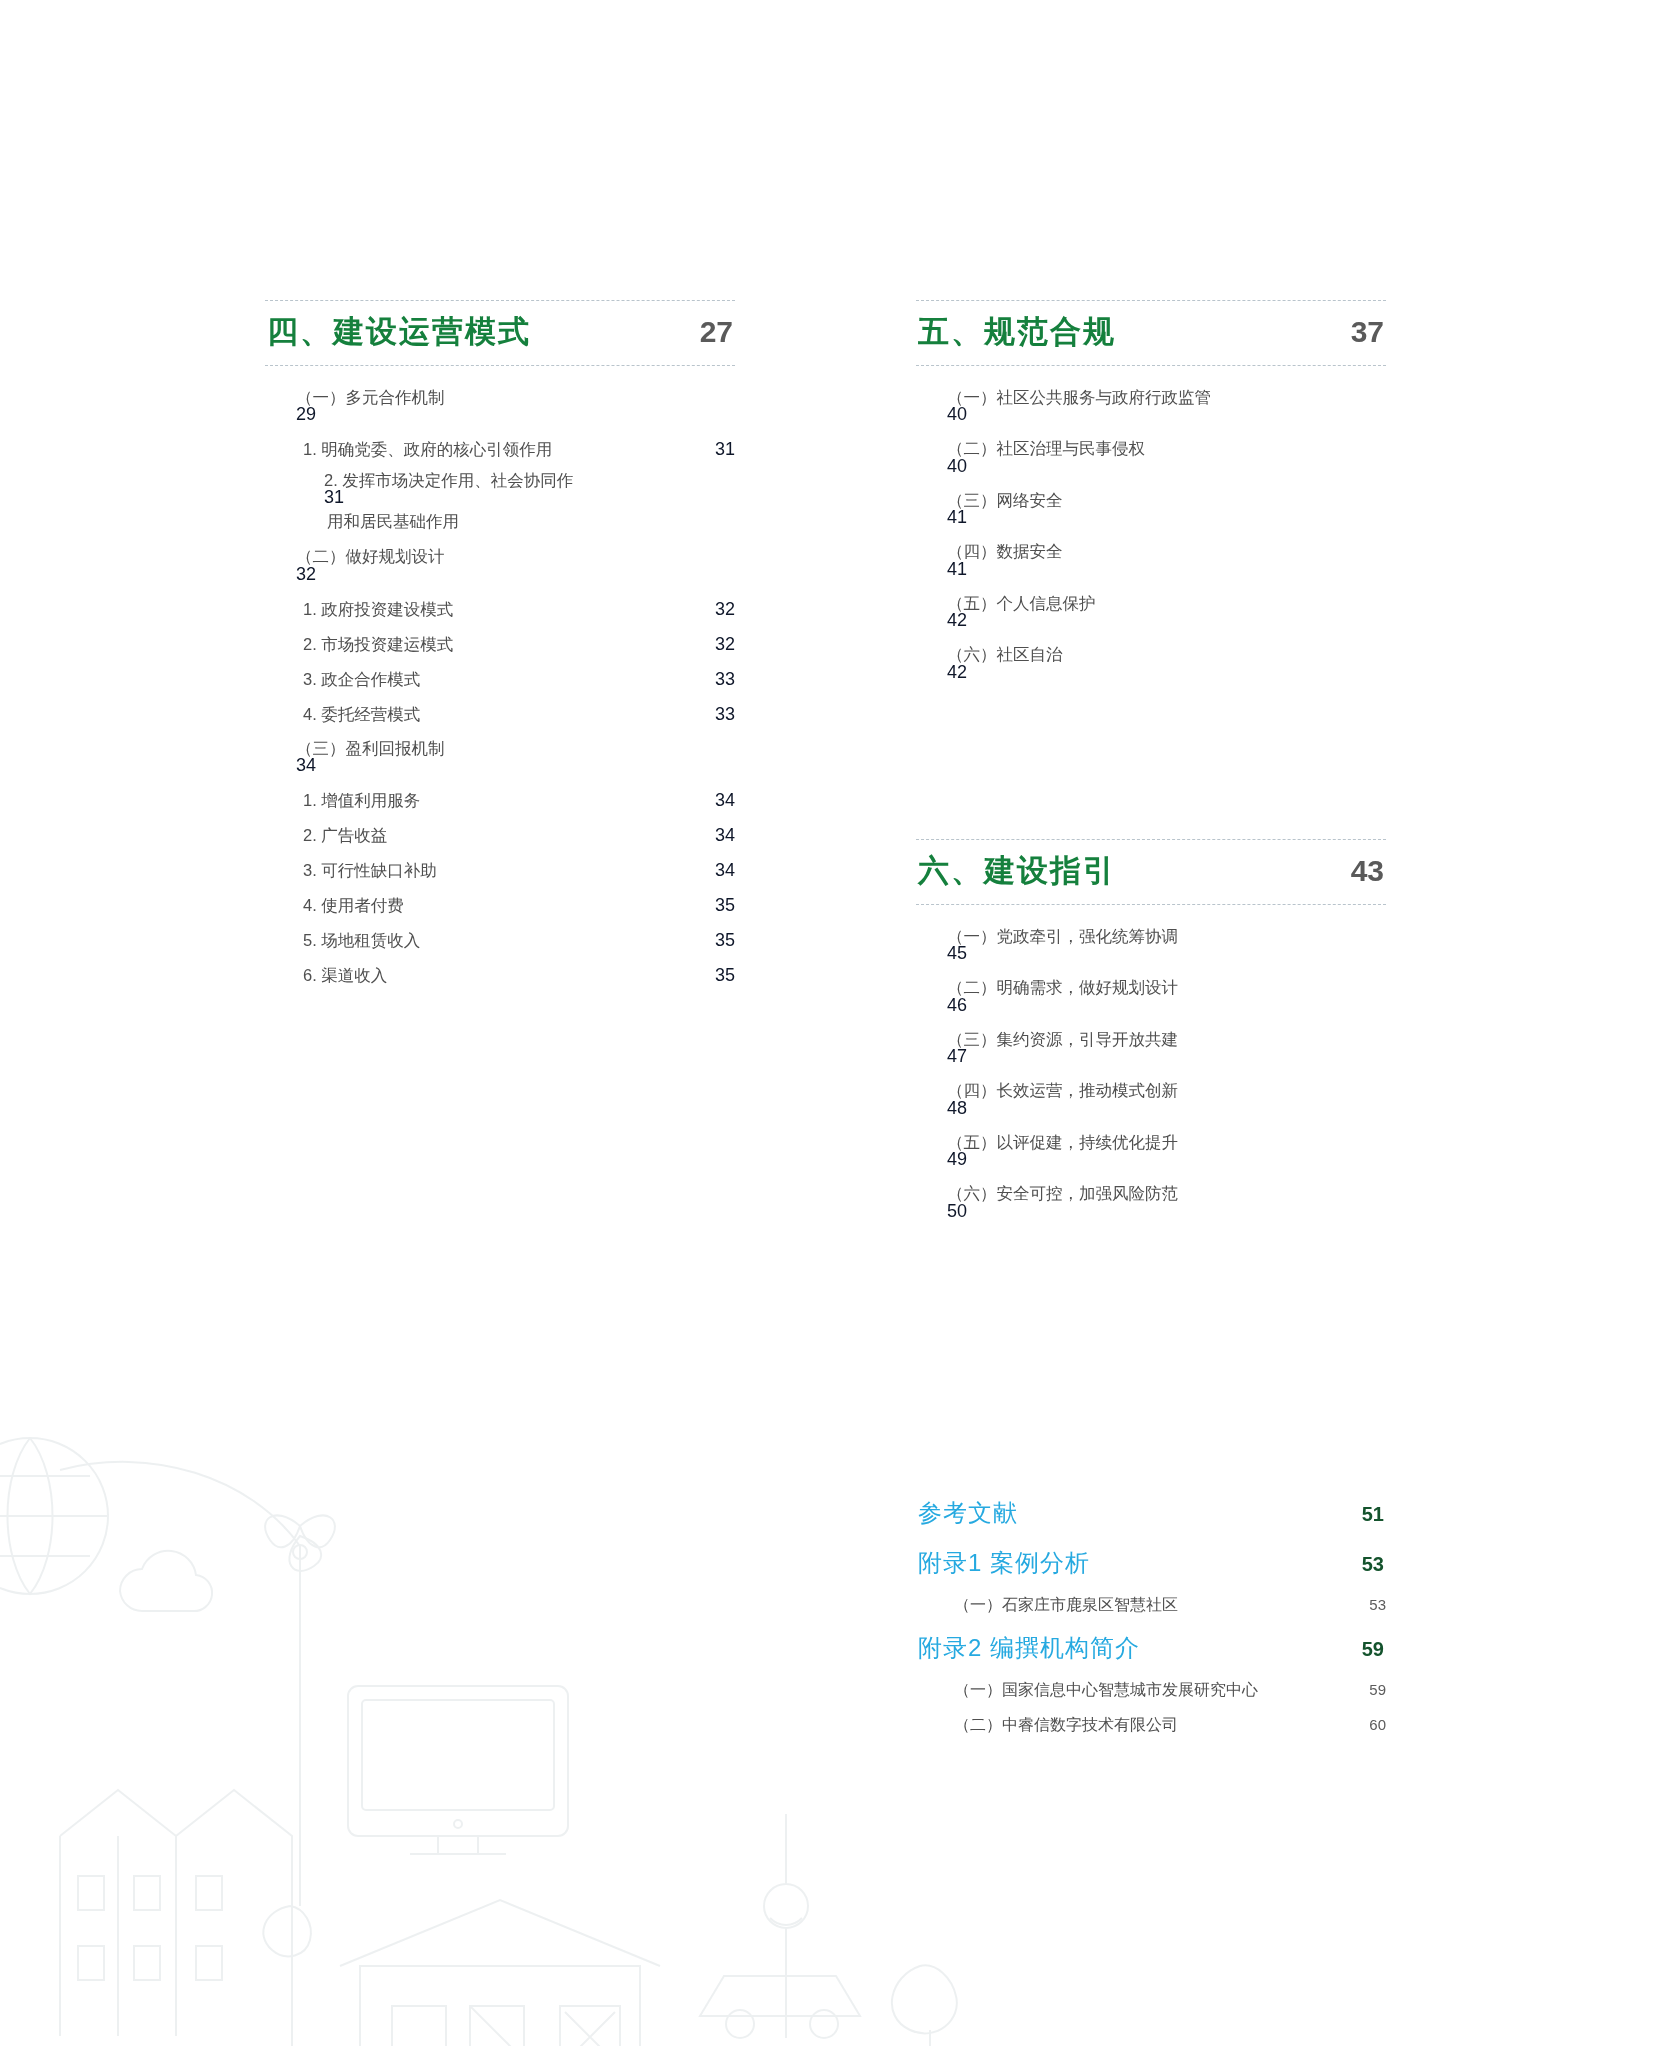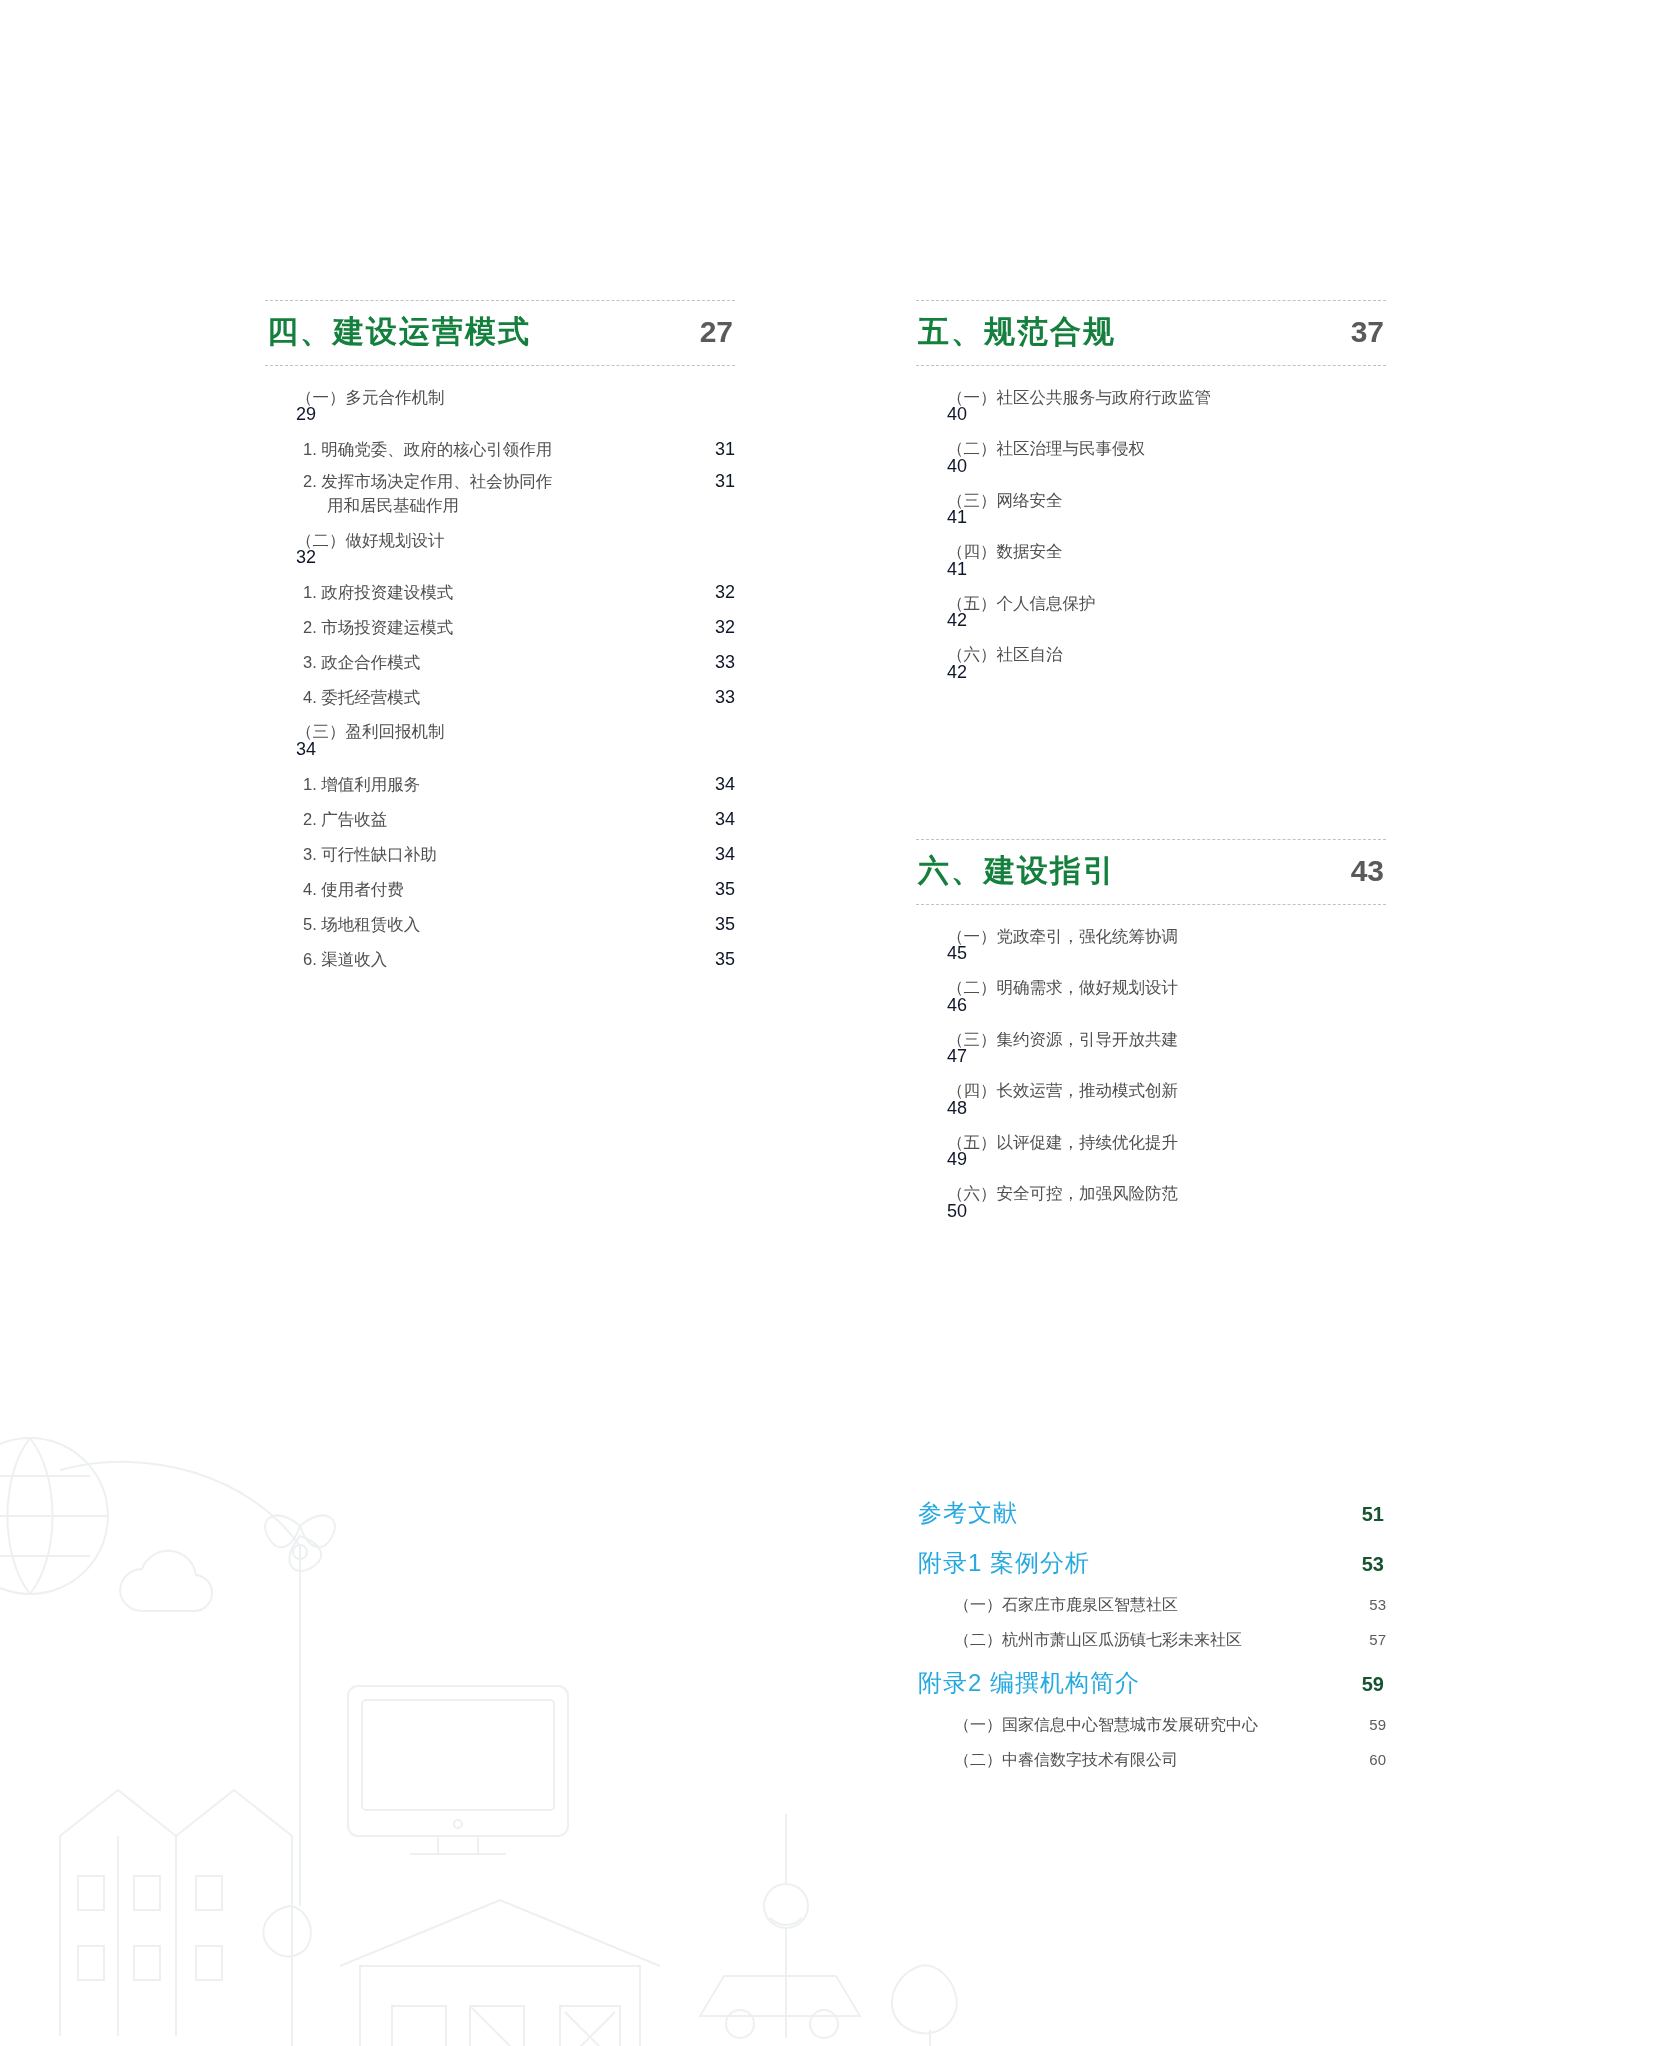--- a/index.html
+++ b/index.html
@@ -63,21 +63,21 @@
   .row .label{flex:1 1 auto;}
   .row .pg{
     flex:0 0 auto;
     font-size:18px;
     color:#0f172a;
     margin-left:21px;
   }
   .lv1{padding-left:10px;flex-direction:column;}
   .lv2{padding-left:38px;}
   .cont{padding-left:62px;padding-top:2px;padding-bottom:10px;}
-  .row.tight{padding-top:5px;padding-bottom:5px;}
+  .row.tight{padding-top:5px;padding-bottom:5px;flex-direction:column;}
 
   .gap-lg{height:150px;}
   .gap-xl{height:260px;}
 
   
   .back{margin-top:0;}
   .back-row{
     display:flex;
     align-items:baseline;
     justify-content:space-between;
@@ -302,24 +302,20 @@
       </div>
 
       <div class="back-row">
         <span class="t">附录1 案例分析</span>
         <span class="p">53</span>
       </div>
       <div class="sub-row">
         <span class="label">（一）石家庄市鹿泉区智慧社区</span>
         <span class="pg">53</span>
       </div>
-      <div class="sub-row">
-        <span class="label">（二）杭州市萧山区瓜沥镇七彩未来社区</span>
-        <span class="pg">57</span>
-      </div>
 
       <div class="back-row">
         <span class="t">附录2  编撰机构简介</span>
         <span class="p">59</span>
       </div>
       <div class="sub-row">
         <span class="label">（一）国家信息中心智慧城市发展研究中心</span>
         <span class="pg">59</span>
       </div>
       <div class="sub-row">

